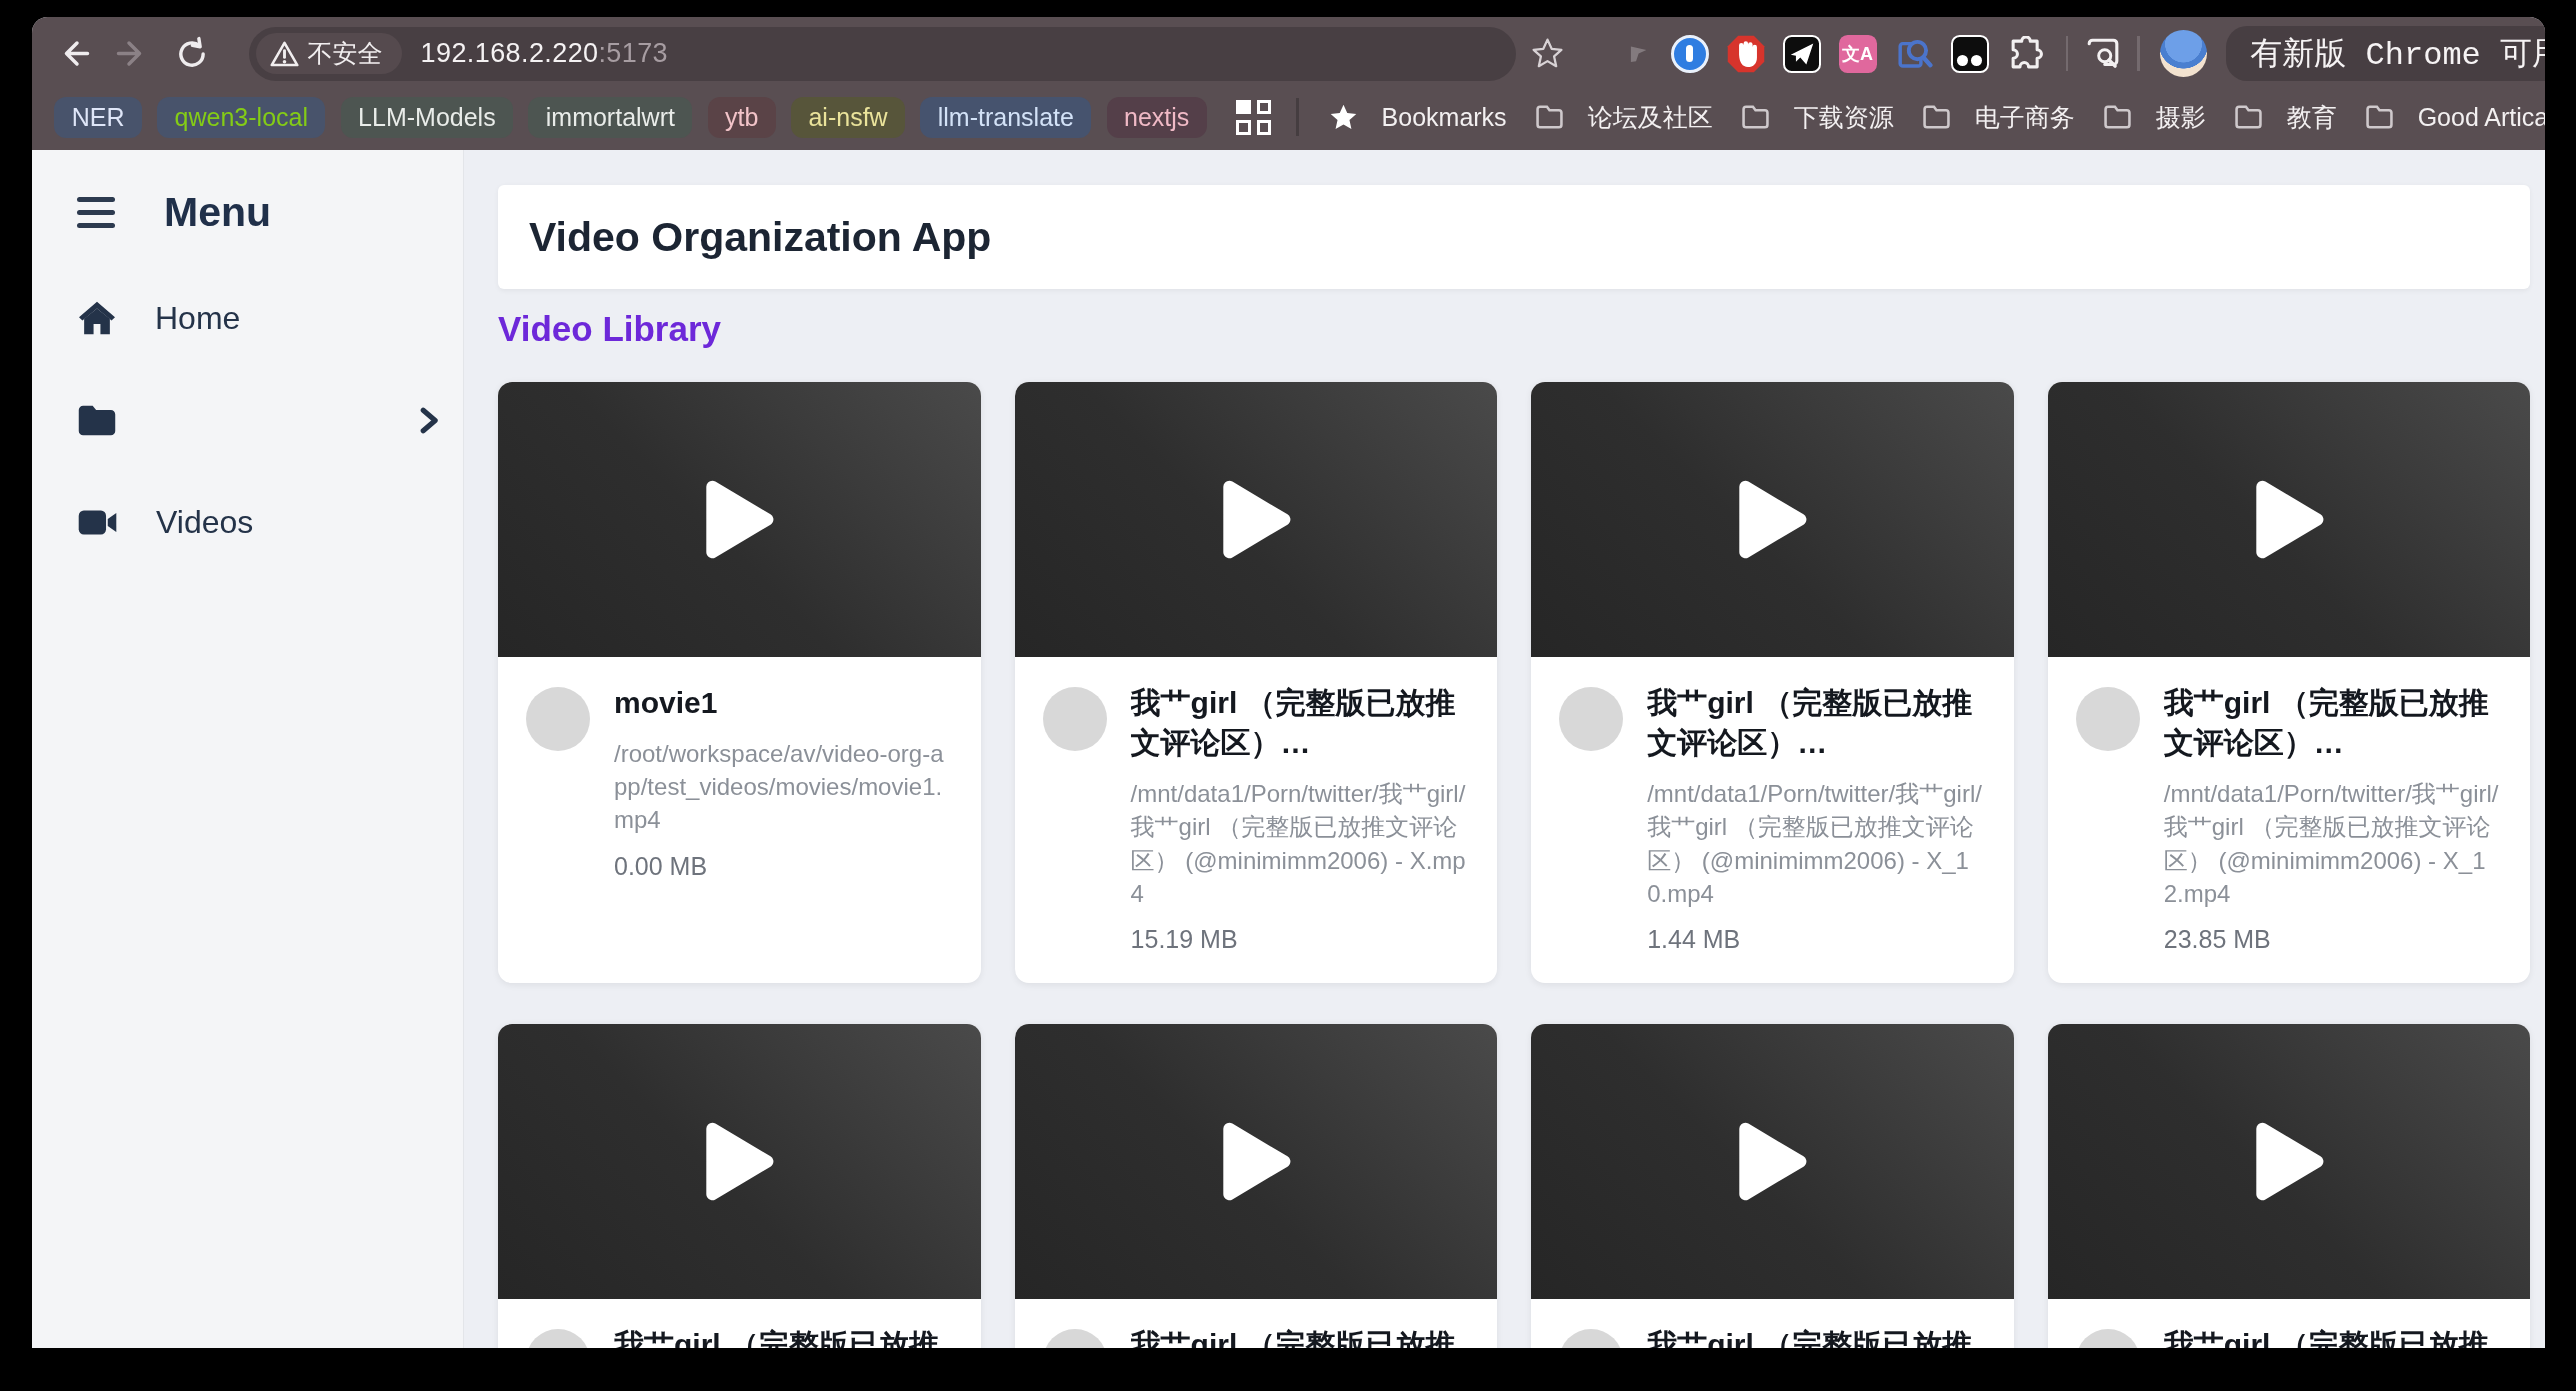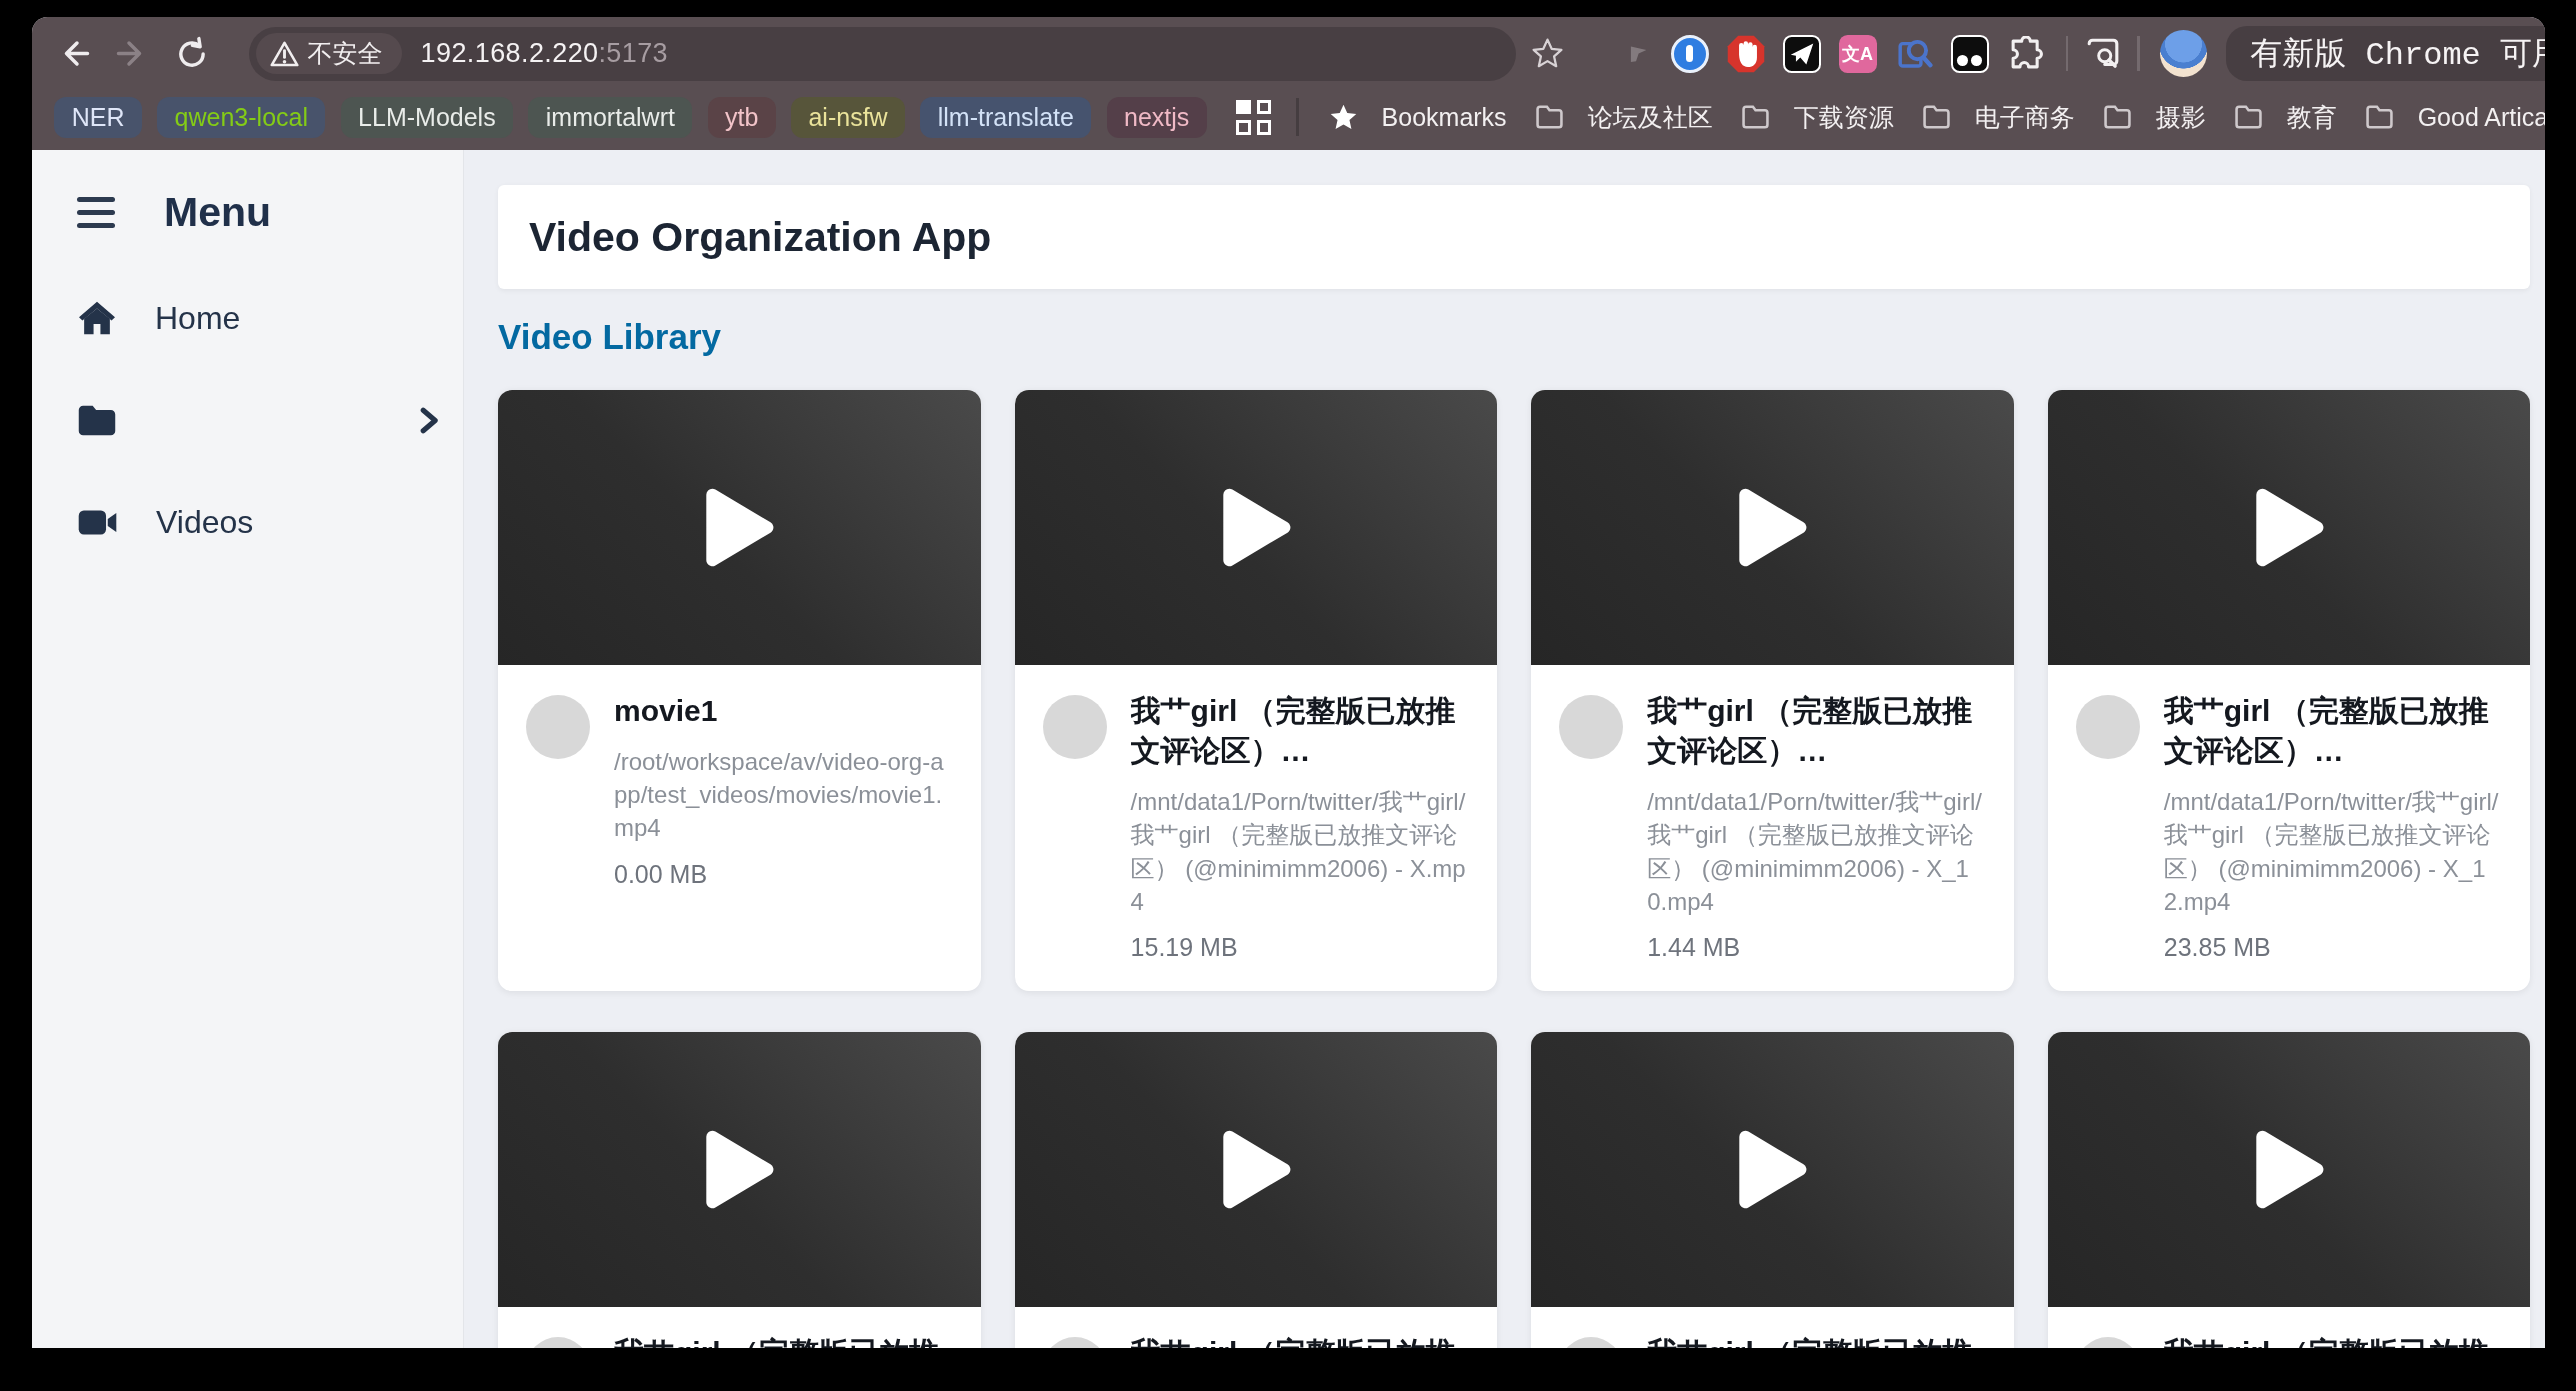--- a/index.html
+++ b/index.html
@@ -52,21 +52,21 @@
   .side-item { display:flex; align-items:center; gap:38px; height:48px; margin-top:54px; color:#243349; font-size:32px; }
   .side-item .grow { flex:1; }
   .side-item svg { flex:0 0 auto; }
 
   .main { flex:1; background:#edeff4; padding:35px 14.7px 0 34px; overflow:hidden; }
   .head-card { background:#fff; border-radius:6px; height:104px; display:flex; align-items:center;
                justify-content:space-between; padding:0 31px; box-shadow:0 1.7px 5.2px rgba(0,0,0,.05); }
   .app-title { font-size:41px; font-weight:bold; color:#1c2533; }
   .scan-btn { background:#4caf50; color:#fff; font-size:28px; border:none; border-radius:10.4px;
               padding:0 33px; height:67px; cursor:pointer; font-family:inherit; }
-  .section-title { font-size:35px; font-weight:bold; color:#0369a1; margin:28px 0 33px; }
+  .section-title { font-size:35px; font-weight:bold; color:#6d28d9; margin:20px 0 33px; }
 
   .grid { display:grid; grid-template-columns:repeat(4,1fr); gap:41px 34px; }
   .vcard { background:#fff; border-radius:14px; overflow:hidden; box-shadow:0 1.7px 7px rgba(0,0,0,.07); }
   .thumb { height:275px; background:linear-gradient(225deg,#4a4a4a 0%,#2e2e2e 55%,#262626 100%);
            display:flex; align-items:center; justify-content:center; }
   .vbody { display:flex; gap:24px; padding:26px 28px 29px; }
   .vavatar { width:64px; height:64px; border-radius:50%; background:#d8d8d8; flex:0 0 auto; margin-top:3.5px; }
   .vtext { min-width:0; }
   .vtitle { font-size:30px; font-weight:bold; color:#14181f; line-height:1.34;
             display:-webkit-box; -webkit-line-clamp:2; -webkit-box-orient:vertical; overflow:hidden; }

